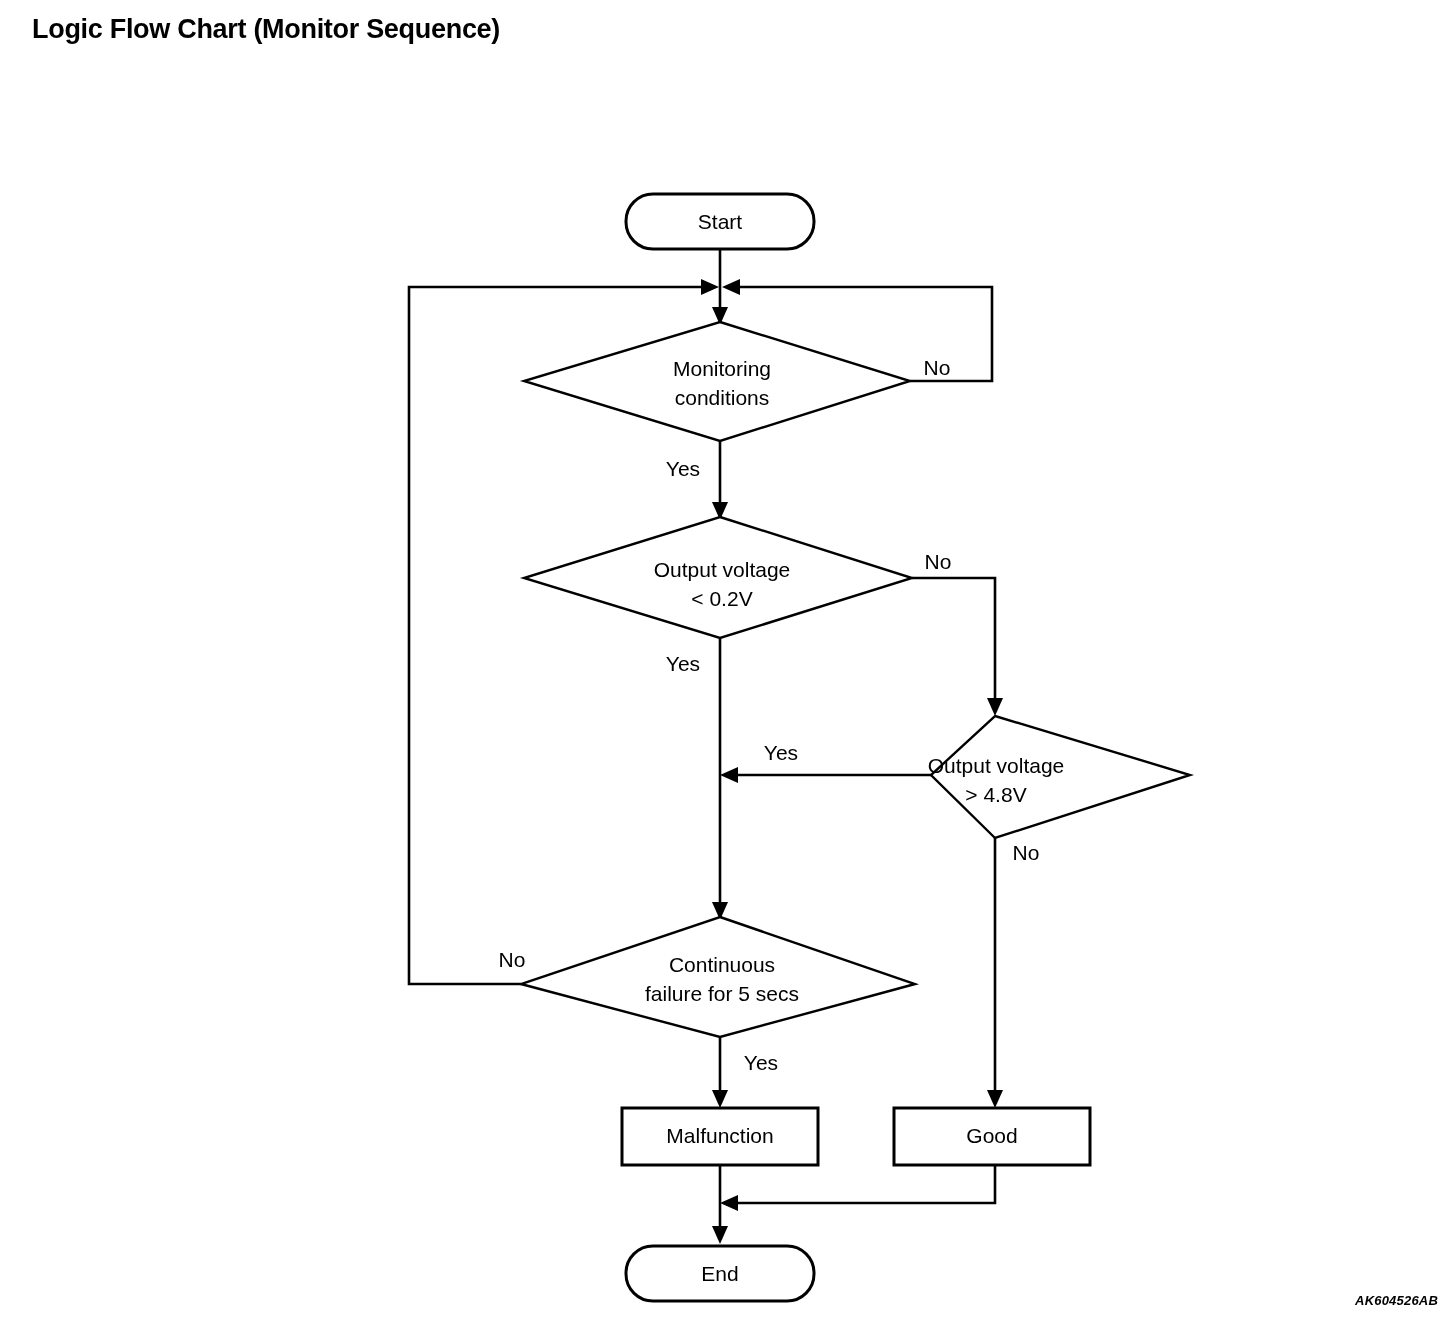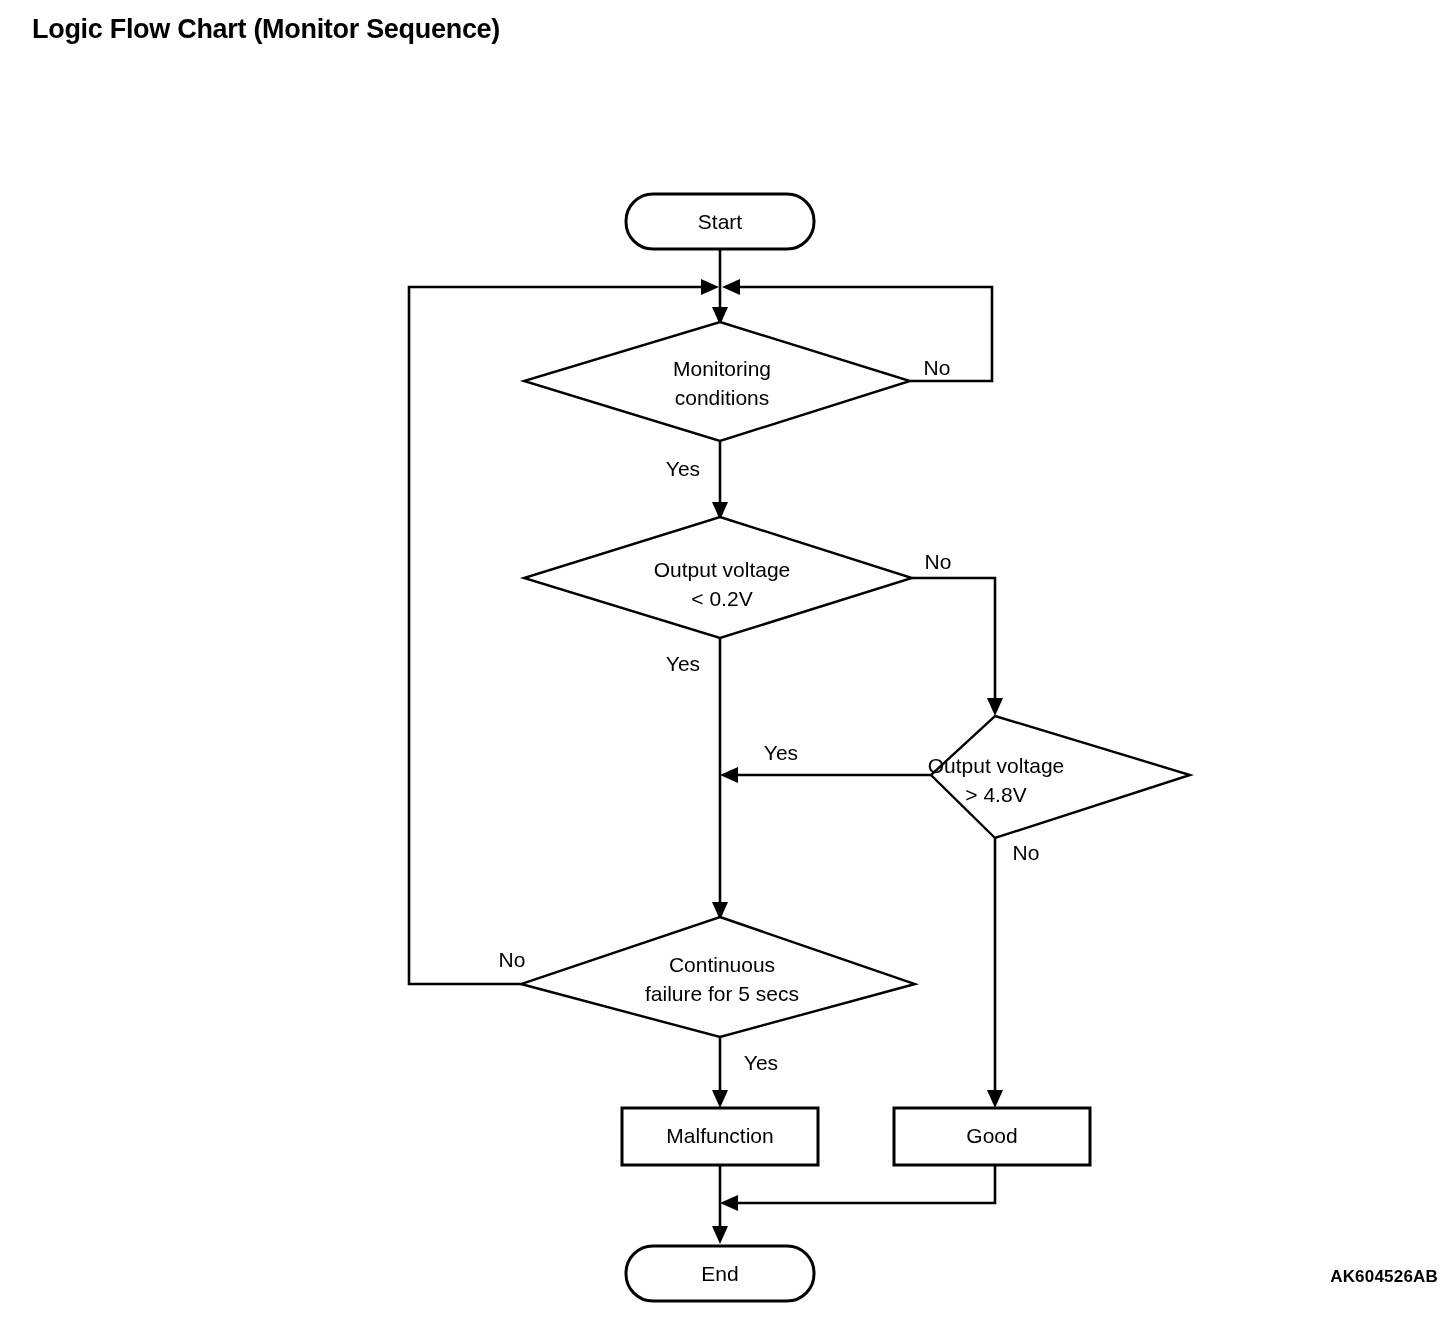--- a/index.html
+++ b/index.html
@@ -22,25 +22,26 @@
     font-size: 27px;
     font-weight: bold;
     letter-spacing: -0.3px;
     white-space: nowrap;
     font-family: "Liberation Sans", sans-serif;
     margin-left: 8px;
   }
   #figure-id {
     position: absolute;
     right: 18px;
-    top: 1267px;
-    font-size: 17px;
+    top: 1293px;
+    font-size: 13px;
     font-weight: bold;
     letter-spacing: 0.2px;
     font-family: "Liberation Sans", sans-serif;
+    font-style: italic;
   }
   #flow-svg {
     position: absolute;
     left: 0;
     top: 0;
     width: 1456px;
     height: 1340px;
   }
   #flow-svg text {
     font-family: "Liberation Sans", sans-serif;

